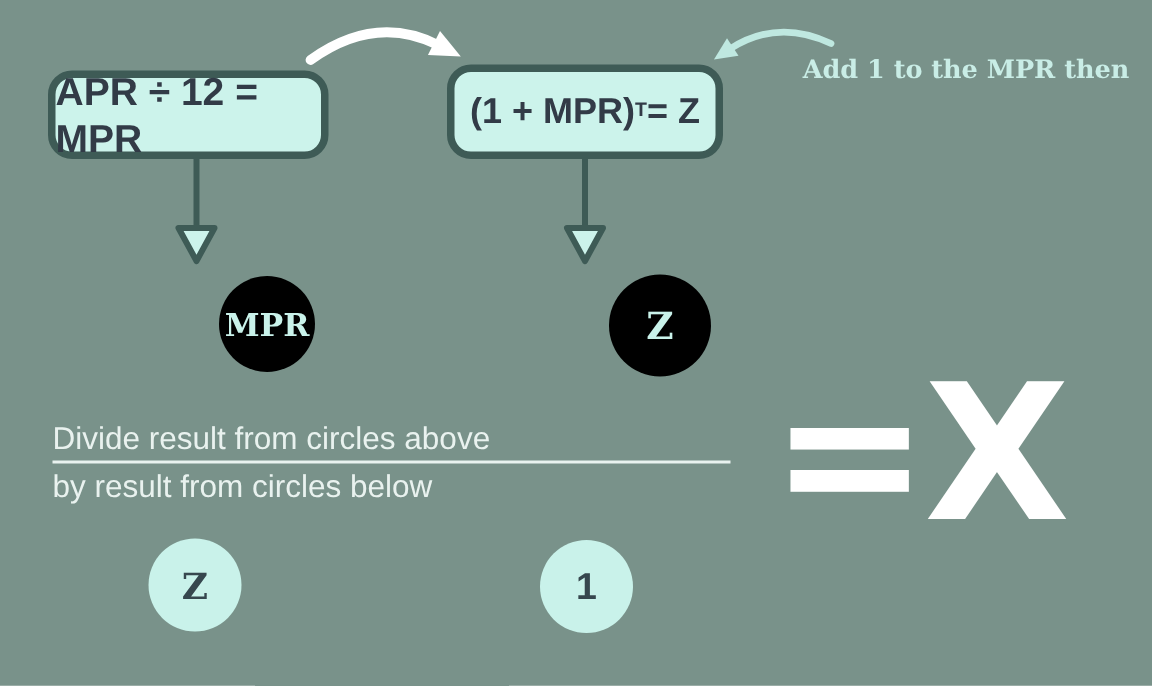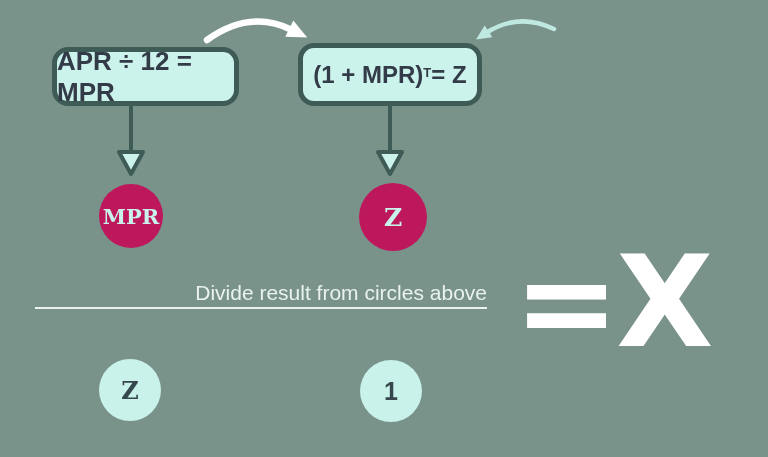--- a/index.html
+++ b/index.html
@@ -6,56 +6,56 @@
   .canvas {
     position:relative; width:768px; height:457px;
     background:#79928a; overflow:hidden;
     font-family:"Liberation Sans", sans-serif;
   }
   .fbox {
     position:absolute; background:#ccf3eb; border:5px solid #3e5b56;
     border-radius:16px; display:flex; align-items:center; justify-content:center;
     font-weight:bold; color:#323b47; box-sizing:border-box;
   }
-  #box-left  { left:52px;  top:47px; width:187px; height:59px; font-size:26px; }
+  #box-left  { left:32px;  top:47px; width:187px; height:59px; font-size:26px; }
   #box-right { left:298px; top:43px; width:184px; height:63px; font-size:24px; }
   #box-right sup { font-size:13px; position:relative; top:-2px; font-weight:bold; }
   .arrow-svg { position:absolute; }
   #arrow-curve-right { left:200px; top:7px; }
   #arrow-curve-left  { left:474px; top:14px; }
   #down-arrow-left   { left:113px; top:105px; }
   #down-arrow-right  { left:372px; top:105px; }
   .annotation {
     position:absolute; left:520px; top:36px; width:248px;
     text-align:center; color:#c9ede6;
     font-family:"DejaVu Serif", serif; font-weight:bold;
     font-size:17px; line-height:23px;
   }
   .circle {
     position:absolute; border-radius:50%;
     display:flex; align-items:center; justify-content:center;
   }
-  .circle-dark { background:#be185d; color:#c9f2ea;
-    font-family:"DejaVu Serif", serif; font-weight:bold; }
+  .circle-dark { background:#000000; color:#c9f2ea;
+    font-family:"DejaVu Serif", serif; font-weight:bold;margin-left:47px; }
   .circle-mint { background:#c9f2ea; color:#36474e; font-weight:bold; }
   #circle-mpr      { left:99px;  top:184px; width:64px; height:64px; font-size:21px; }
   #circle-z-top    { left:359px; top:183px; width:68px; height:68px; font-size:25px; }
   #circle-z-bottom { left:99px;  top:359px; width:62px; height:62px; font-size:24px;
                      font-family:"DejaVu Serif", serif; }
   #circle-one      { left:360px; top:360px; width:62px; height:62px; font-size:25px;
                      font-family:"Liberation Sans", sans-serif; }
   .op-label {
     position:absolute; width:170px; text-align:center;
     color:#ffffff; font-weight:bold; font-size:23px;
   }
   #label-multiplied { left:175px; top:203px; }
   #label-subtracted { left:175px; top:378px; }
   .fraction {
     position:absolute; left:35px; top:280px; width:452px;
-    color:#e9f2ef; font-size:21px; text-align:right; line-height:25px;
+    color:#e9f2ef; font-size:21px; text-align:left; line-height:25px;
   }
   .fraction-bar { height:0; border-top:2px solid #e9f2ef; margin:2px 0 3px 0; }
   .result-x {
     position:absolute; left:512px; top:243px; width:200px; height:118px;
     display:flex; align-items:center; justify-content:center;
     color:#ffffff; font-family:"DejaVu Sans", sans-serif;
     font-weight:bold; font-size:126px; letter-spacing:-3px;
   }
 </style>
 </head>
@@ -85,20 +85,21 @@
   <svg class="arrow-svg" id="arrow-curve-left" width="88" height="34" viewBox="0 0 88 34">
     <defs>
       <marker id="ah-mint" markerUnits="userSpaceOnUse" markerWidth="18" markerHeight="18" refX="4" refY="9" orient="auto">
         <path d="M1,2 L16,9 L1,16 Z" fill="#bfe8e0"></path>
       </marker>
     </defs>
     <path d="M80 15 Q 44 -2 12 19" fill="none" stroke="#bfe8e0" stroke-width="4.5" stroke-linecap="round" marker-end="url(#ah-mint)"></path>
   </svg>
 
   <div class="annotation">
+    <div>Add 1 to the MPR then</div>
   </div>
 
   <svg class="arrow-svg" id="down-arrow-left" width="36" height="73" viewBox="0 0 36 73">
     <line x1="18" y1="0" x2="18" y2="47" stroke="#3e5b56" stroke-width="4"></line>
     <polygon points="6,47 30,47 18,69" fill="#ccf3eb" stroke="#3e5b56" stroke-width="4" stroke-linejoin="round"></polygon>
   </svg>
   <svg class="arrow-svg" id="down-arrow-right" width="36" height="73" viewBox="0 0 36 73">
     <line x1="18" y1="0" x2="18" y2="47" stroke="#3e5b56" stroke-width="4"></line>
     <polygon points="6,47 30,47 18,69" fill="#ccf3eb" stroke="#3e5b56" stroke-width="4" stroke-linejoin="round"></polygon>
   </svg>
@@ -106,20 +107,21 @@
   <div class="circle circle-dark" id="circle-mpr">
     <span>MPR</span>
   </div>
   <div class="circle circle-dark" id="circle-z-top">
     <span>Z</span>
   </div>
 
   <div class="fraction">
     <div>Divide result from circles above</div>
     <div class="fraction-bar"></div>
+    <div>by result from circles below</div>
   </div>
 
   <div class="result-x">=X</div>
 
   <div class="circle circle-mint" id="circle-z-bottom">
     <span>Z</span>
   </div>
   <div class="circle circle-mint" id="circle-one">
     <span>1</span>
   </div>

